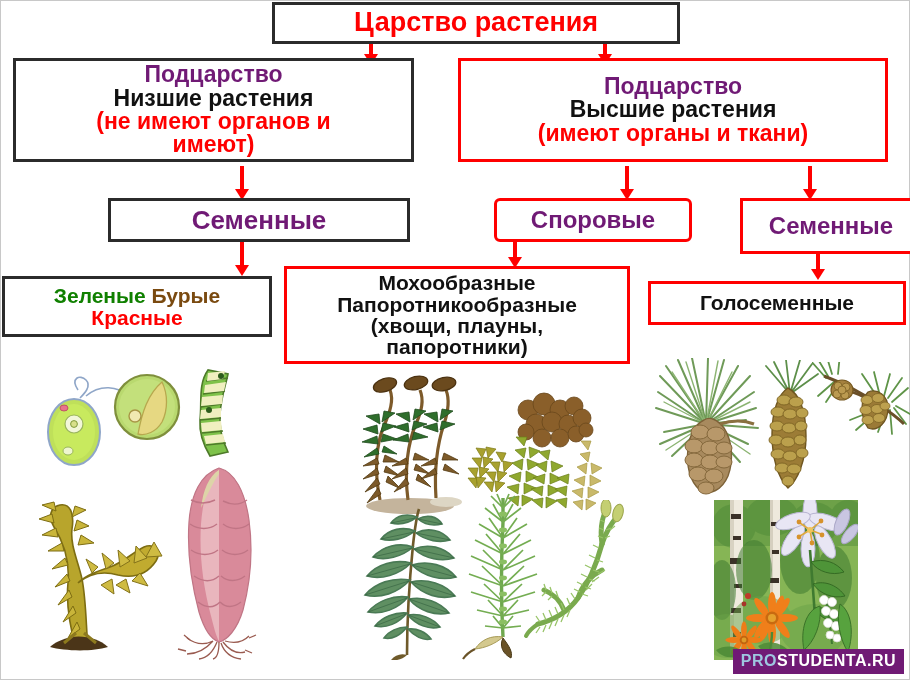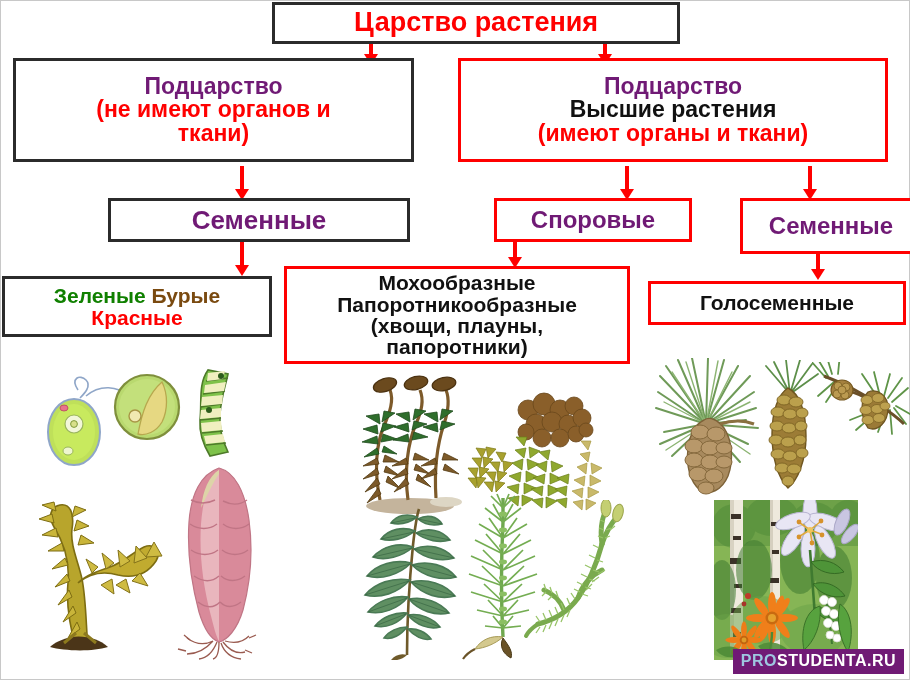--- a/index.html
+++ b/index.html
@@ -621,35 +621,36 @@
     <div class="shaft" style="left:5px;top:0;width:4px;height:31px;"></div>
     <div class="head" style="left:0;top:29px;"></div>
   </div>
 
   <div class="box black" style="left:272px;top:2px;width:408px;height:42px;font-size:27px;font-weight:bold;">
     <span class="ln t-red">Царство растения</span>
   </div>
 
   <div class="box black" style="left:13px;top:58px;width:401px;height:104px;font-size:23px;font-weight:bold;">
     <span class="ln t-blue">Подцарство</span>
+    <span class="ln t-black">Низшие растения</span>
     <span class="ln t-red">(не имеют органов и</span>
-    <span class="ln t-red">ткани)</span>
+    <span class="ln t-red">имеют)</span>
   </div>
 
   <div class="box red" style="left:458px;top:58px;width:430px;height:104px;font-size:23px;font-weight:bold;">
     <span class="ln t-blue">Подцарство</span>
     <span class="ln t-black">Высшие растения</span>
     <span class="ln t-red">(имеют органы и ткани)</span>
   </div>
 
   <div class="box black" style="left:108px;top:198px;width:302px;height:44px;font-size:26px;font-weight:bold;">
     <span class="ln t-blue">Семенные</span>
   </div>
 
-  <div class="box red" style="left:494px;top:198px;width:198px;height:44px;font-size:24px;font-weight:bold;">
+  <div class="box red" style="left:494px;top:198px;width:198px;height:44px;font-size:24px;font-weight:bold;border-radius:6px;">
     <span class="ln t-blue">Споровые</span>
   </div>
 
   <div class="box red" style="left:740px;top:198px;width:182px;height:56px;font-size:24px;font-weight:bold;">
     <span class="ln t-blue">Семенные</span>
   </div>
 
   <div class="box red" style="left:284px;top:266px;width:346px;height:98px;font-size:21px;font-weight:bold;">
     <span class="ln t-black">Мохообразные</span>
     <span class="ln t-black">Папоротникообразные</span>

